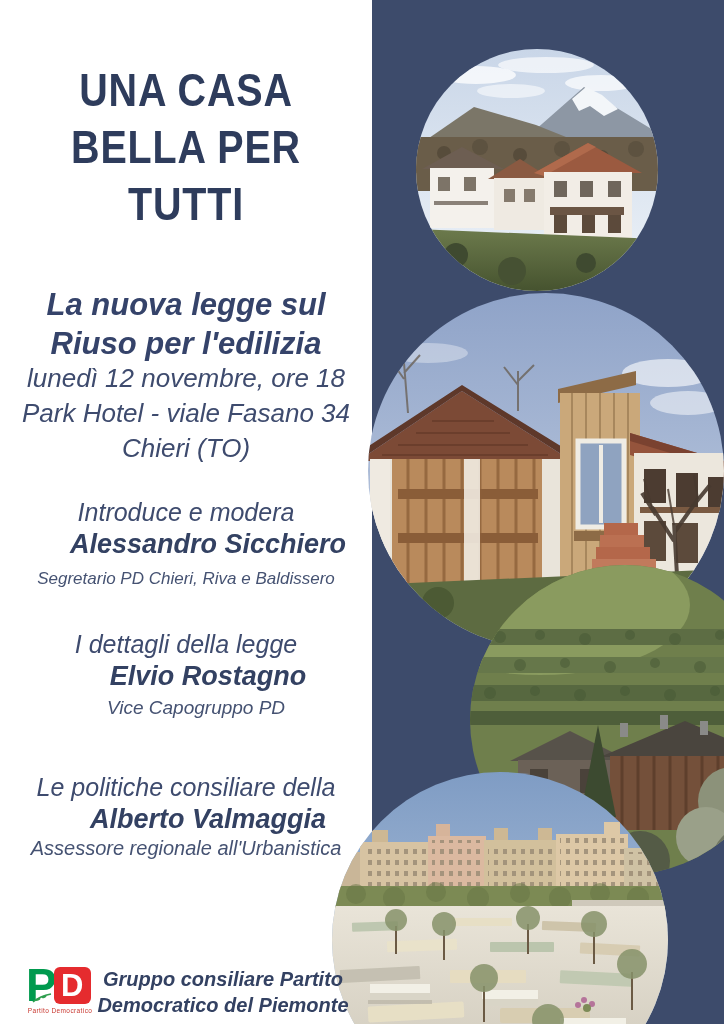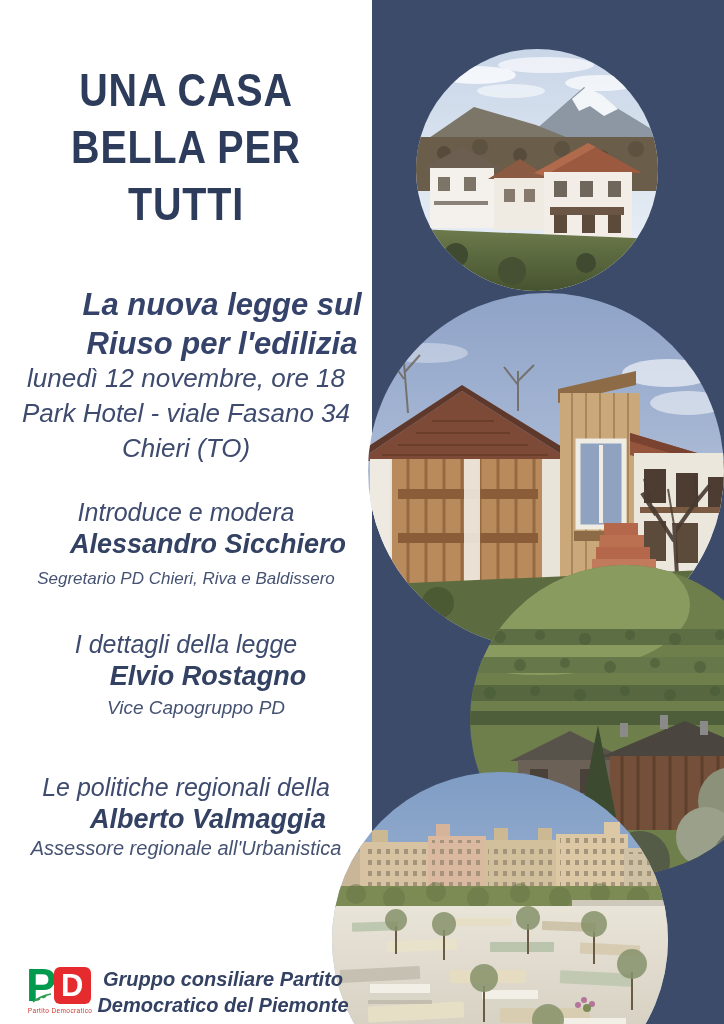--- a/index.html
+++ b/index.html
@@ -15,21 +15,21 @@
   .ph4 { left:332px; top:772px; width:336px; height:336px; }
 
   .content { position:absolute; left:0; top:0; width:372px; height:1024px; color:#3e4b6e; }
   .centered { position:absolute; left:0; width:372px; text-align:center; }
 
   .title { top:40px; color:#2e3c5c; font-weight:bold; }
   .title .line { display:block; font-size:47px; line-height:57px; letter-spacing:1px;
                  transform:scaleX(0.84); transform-origin:center; }
 
   .subtitle { top:259px; font-style:italic; font-weight:bold; font-size:31px;
-              line-height:39px; color:#35436a;padding-left:36px; }
+              line-height:39px; color:#35436a; }
   .subtitle .line { display:block; }
 
   .event { top:361px; font-style:italic; font-size:26px; line-height:35px; color:#3e4b6e; }
   .event .line { display:block; }
 
   .section { font-style:italic; }
   .sec1 { top:497px; } .sec2 { top:629px; } .sec3 { top:772px; }
   .role { display:block; font-size:25px; line-height:31px; color:#3e4b6e; }
   .speaker { display:block; font-size:27px; line-height:33px; font-weight:bold; color:#334162;margin-left:44px; }
   .detail { display:block; font-size:17px; line-height:22px; margin-top:7px; color:#455272; }
@@ -424,21 +424,21 @@
       <span class="detail">Segretario PD Chieri, Riva e Baldissero</span>
     </div>
 
     <div class="centered section sec2">
       <span class="role">I dettagli della legge</span>
       <span class="speaker">Elvio Rostagno</span>
       <span class="detail">Vice Capogruppo PD</span>
     </div>
 
     <div class="centered section sec3">
-      <span class="role">Le politiche regionali della</span>
+      <span class="role">Le politiche consiliare della</span>
       <span class="speaker">Alberto Valmaggia</span>
       <span class="detail">Assessore regionale all'Urbanistica</span>
     </div>
 
     <div class="pd-logo">
       <div class="pd-row">
         <span class="pd-p">P</span>
         <span class="pd-d-box">
           <span class="pd-d">D</span>
         </span>

